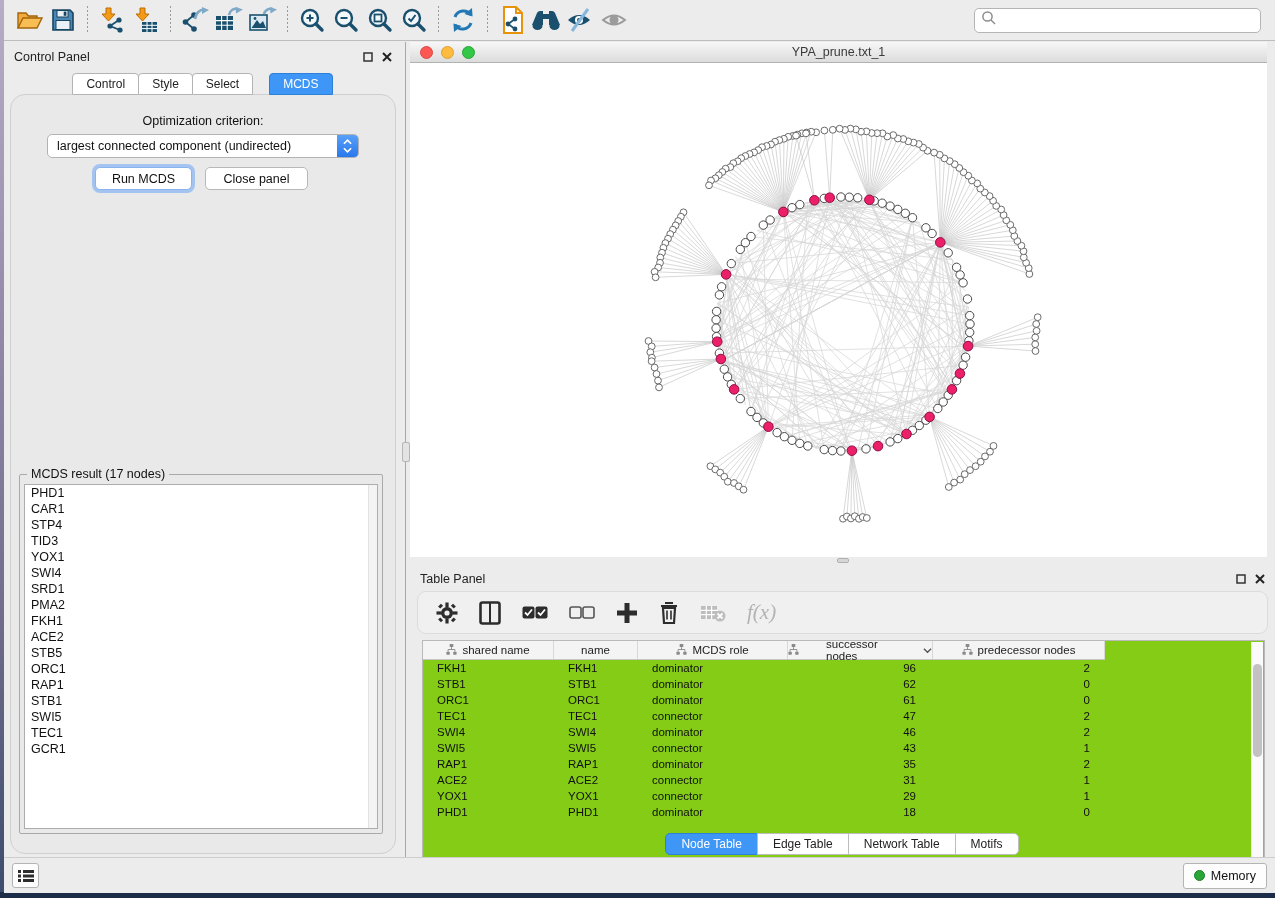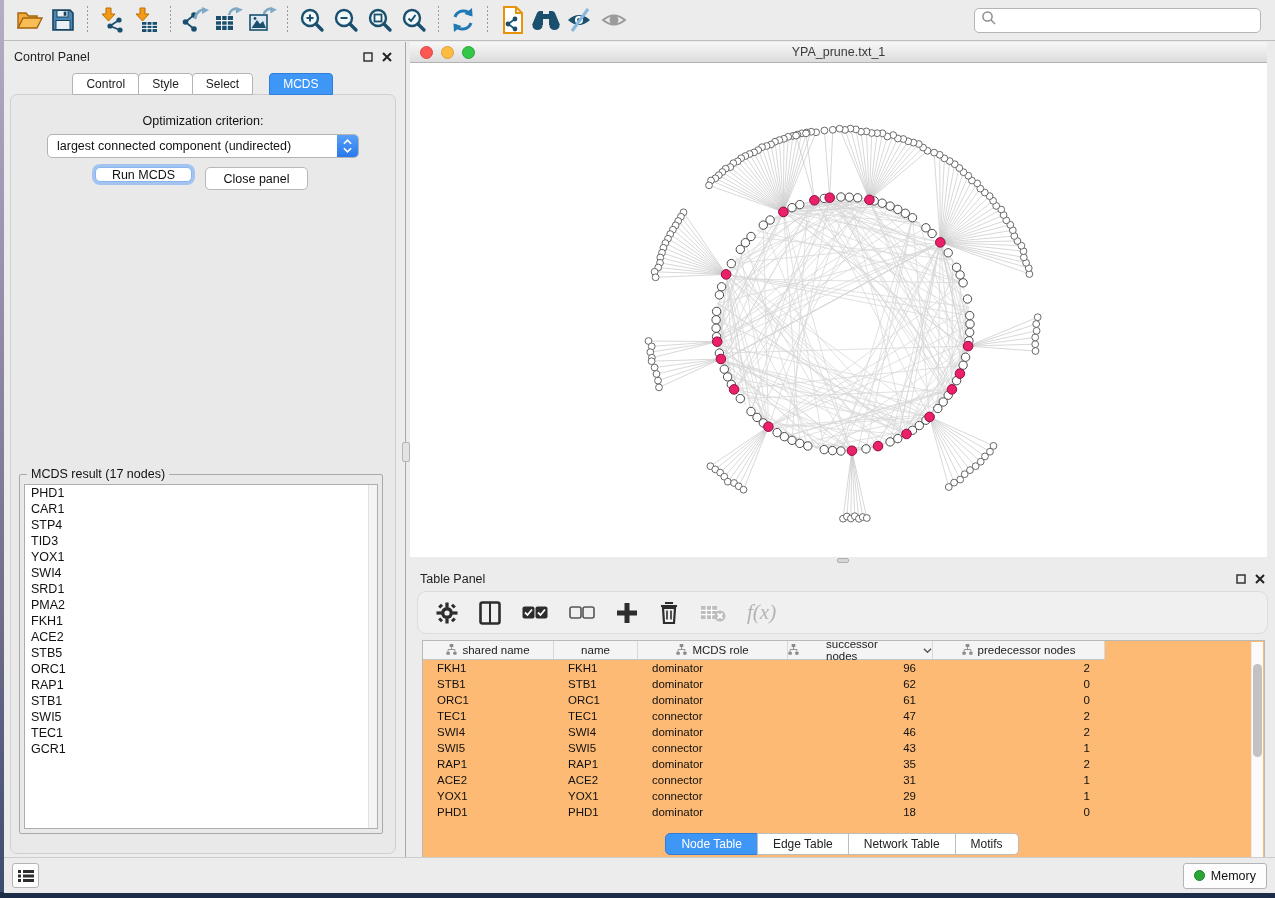--- a/index.html
+++ b/index.html
@@ -30,28 +30,28 @@
   .panel-titlebar { position:relative; height:24px; display:flex; align-items:center; padding:15px 10px; }
   .panel-title { font-size:12.5px; color:#222; }
   .panel-wbtns { position:absolute; right:10px; top:6px; display:flex; gap:9px; align-items:center; }
 
   #cp-tabs { position:absolute; left:0; top:31px; width:100%; display:flex; justify-content:center; z-index:2; }
   .cp-tab { height:22px; padding:0 13px; background:#fff; border:1px solid #b4b4b4; margin-left:-1px;
     font-size:12px; color:#222; display:flex; align-items:center; border-radius:4px 4px 0 0; }
   .cp-tab.active { background:#3e96f6; border-color:#2e7fd8; color:#fff;margin-left:16px; }
 
   #cp-pane { position:absolute; left:6px; right:6px; top:52px; bottom:3px;
-    background:#e9e9e9; border:1px solid #cfcfcf; border-radius:7px; }
+    background:#e9e9e9; border:1px solid #cfcfcf; border-radius:15px; }
   #opt-label { position:absolute; top:19px; width:100%; text-align:center; font-size:12.5px; color:#111; }
   #criterion-select { position:absolute; left:36px; top:39px; width:312px; height:24px; background:#fff;
     border:1px solid #b3b3b3; border-radius:5px; display:flex; align-items:center; }
   #criterion-select .val { flex:1; font-size:12.5px; color:#111; padding-left:9px; white-space:nowrap; }
   #criterion-select .step { width:21px; height:22px; margin-right:0px; border-radius:0 4px 4px 0;
     background:linear-gradient(#57a0f8,#2a78ec); display:flex; flex-direction:column; align-items:center; justify-content:center; gap:2px; }
-  #btn-run { position:absolute; left:84px; top:72px; width:97px; height:15px; background:#fff;
+  #btn-run { position:absolute; left:84px; top:72px; width:97px; height:23px; background:#fff;
     border:1px solid #8ab4ef; border-radius:5px; font-size:12.5px; color:#111; font-family:inherit;
     box-shadow:0 0 0 3px rgba(106,164,248,.55); }
   #btn-close { position:absolute; left:194px; top:72px; width:103px; height:23px; background:#fff;
     border:1px solid #b8b8b8; border-radius:5px; font-size:12.5px; color:#111; font-family:inherit; }
 
   #mcds-group { position:absolute; left:8px; right:12px; top:379px; bottom:19px;
     border:1px solid #a9a9a9; border-radius:2px; }
   #mcds-group-title { position:absolute; top:-8px; left:7px; background:#e9e9e9; padding:0 4px;
     font-size:12.5px; color:#111; }
   #mcds-list { position:absolute; left:4px; right:4px; top:9px; bottom:4px; background:#fff;
@@ -83,21 +83,21 @@
   #h-split .grip { position:absolute; left:50%; top:1px; width:12px; height:5px; margin-left:-6px;
     background:#d6d6d6; border:1px solid #b0b0b0; border-radius:2px; }
 
   
   #table-panel { position:absolute; left:0; top:522px; right:0; bottom:0; background:#ececec; }
   #tp-toolbar { position:absolute; left:7px; right:7px; top:27px; height:43px; background:#f0f0f0;
     border:1px solid #dcdcdc; border-radius:9px; display:flex; align-items:center; gap:21px; padding-left:18px; }
   .tp-icon { display:flex; align-items:center; justify-content:center; }
   #fx-label { font-family:"Liberation Serif", serif; font-style:italic; font-size:21px; color:#b3b3b3; }
 
-  #node-table { position:absolute; left:12px; right:10px; top:76px; height:224px; background:#fdba74;
+  #node-table { position:absolute; left:12px; right:10px; top:76px; height:224px; background:#84cc16;
     border:1px solid #b9b9b9; overflow:hidden; }
   #nt-header { display:flex; height:19px; border-bottom:1px solid #c6c6c6; background:#f4f4f4; width:682px; }
   .nt-col { position:relative; border-right:1px solid #d8d8d8; display:flex; align-items:center; justify-content:center;
     font-size:11.5px; color:#222; gap:5px; }
   .c0{width:131px;} .c1{width:84px;} .c2{width:150px;} .c3{width:145px;gap:27px;} .c4{width:172px;}
   .nt-row { display:flex; height:16px; align-items:center; }
   .nt-cell { font-size:11.5px; color:#111; overflow:hidden; white-space:nowrap; }
   .nt-cell.c0,.nt-cell.c1,.nt-cell.c2 { padding-left:14px; }
   .nt-cell.c3 { text-align:right; padding-right:17px; }
   .nt-cell.c4 { text-align:right; padding-right:15px; }

